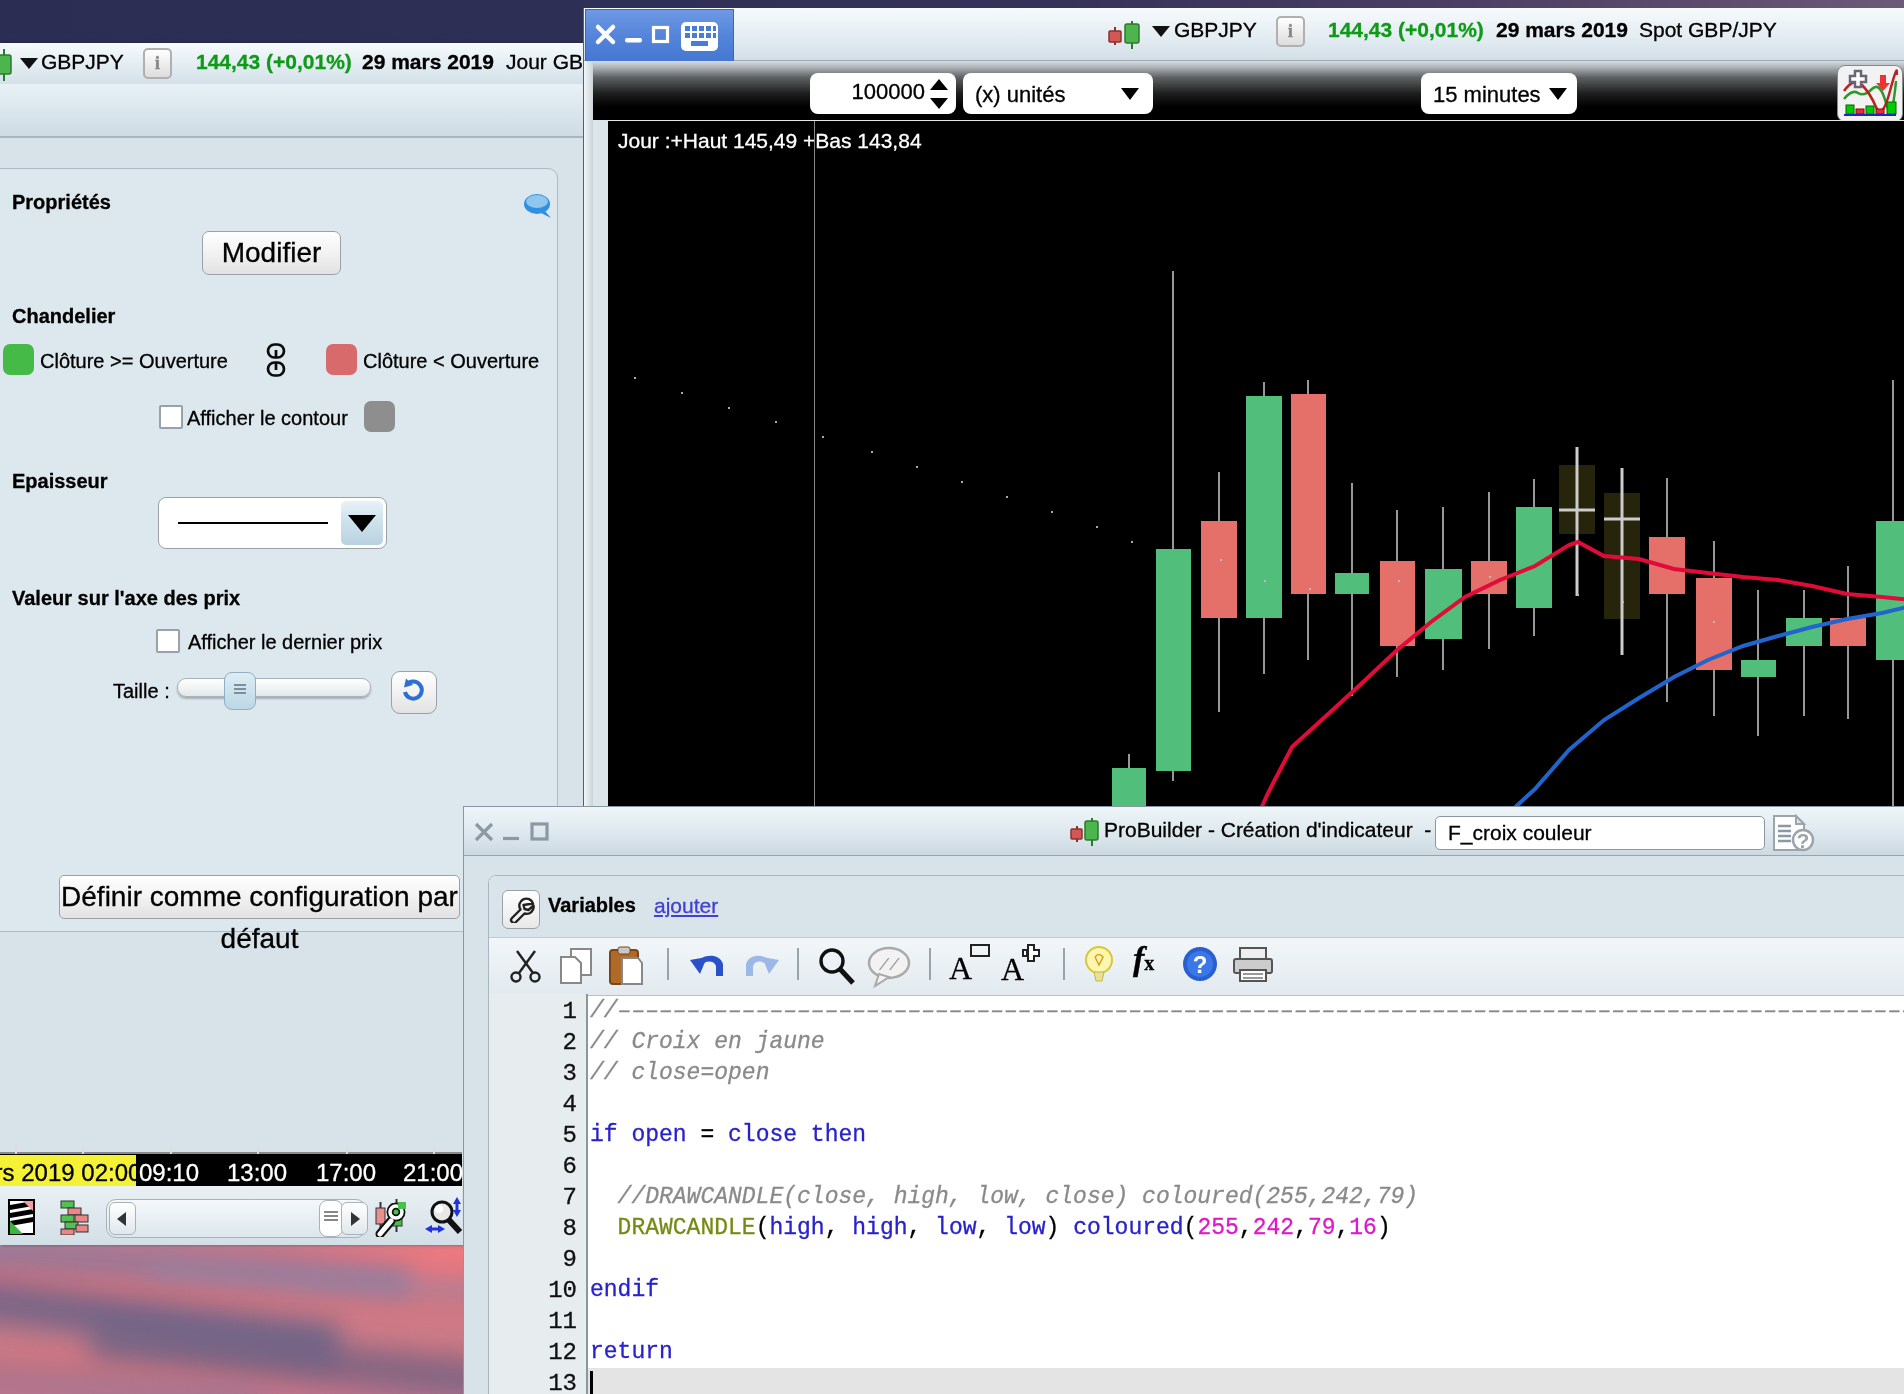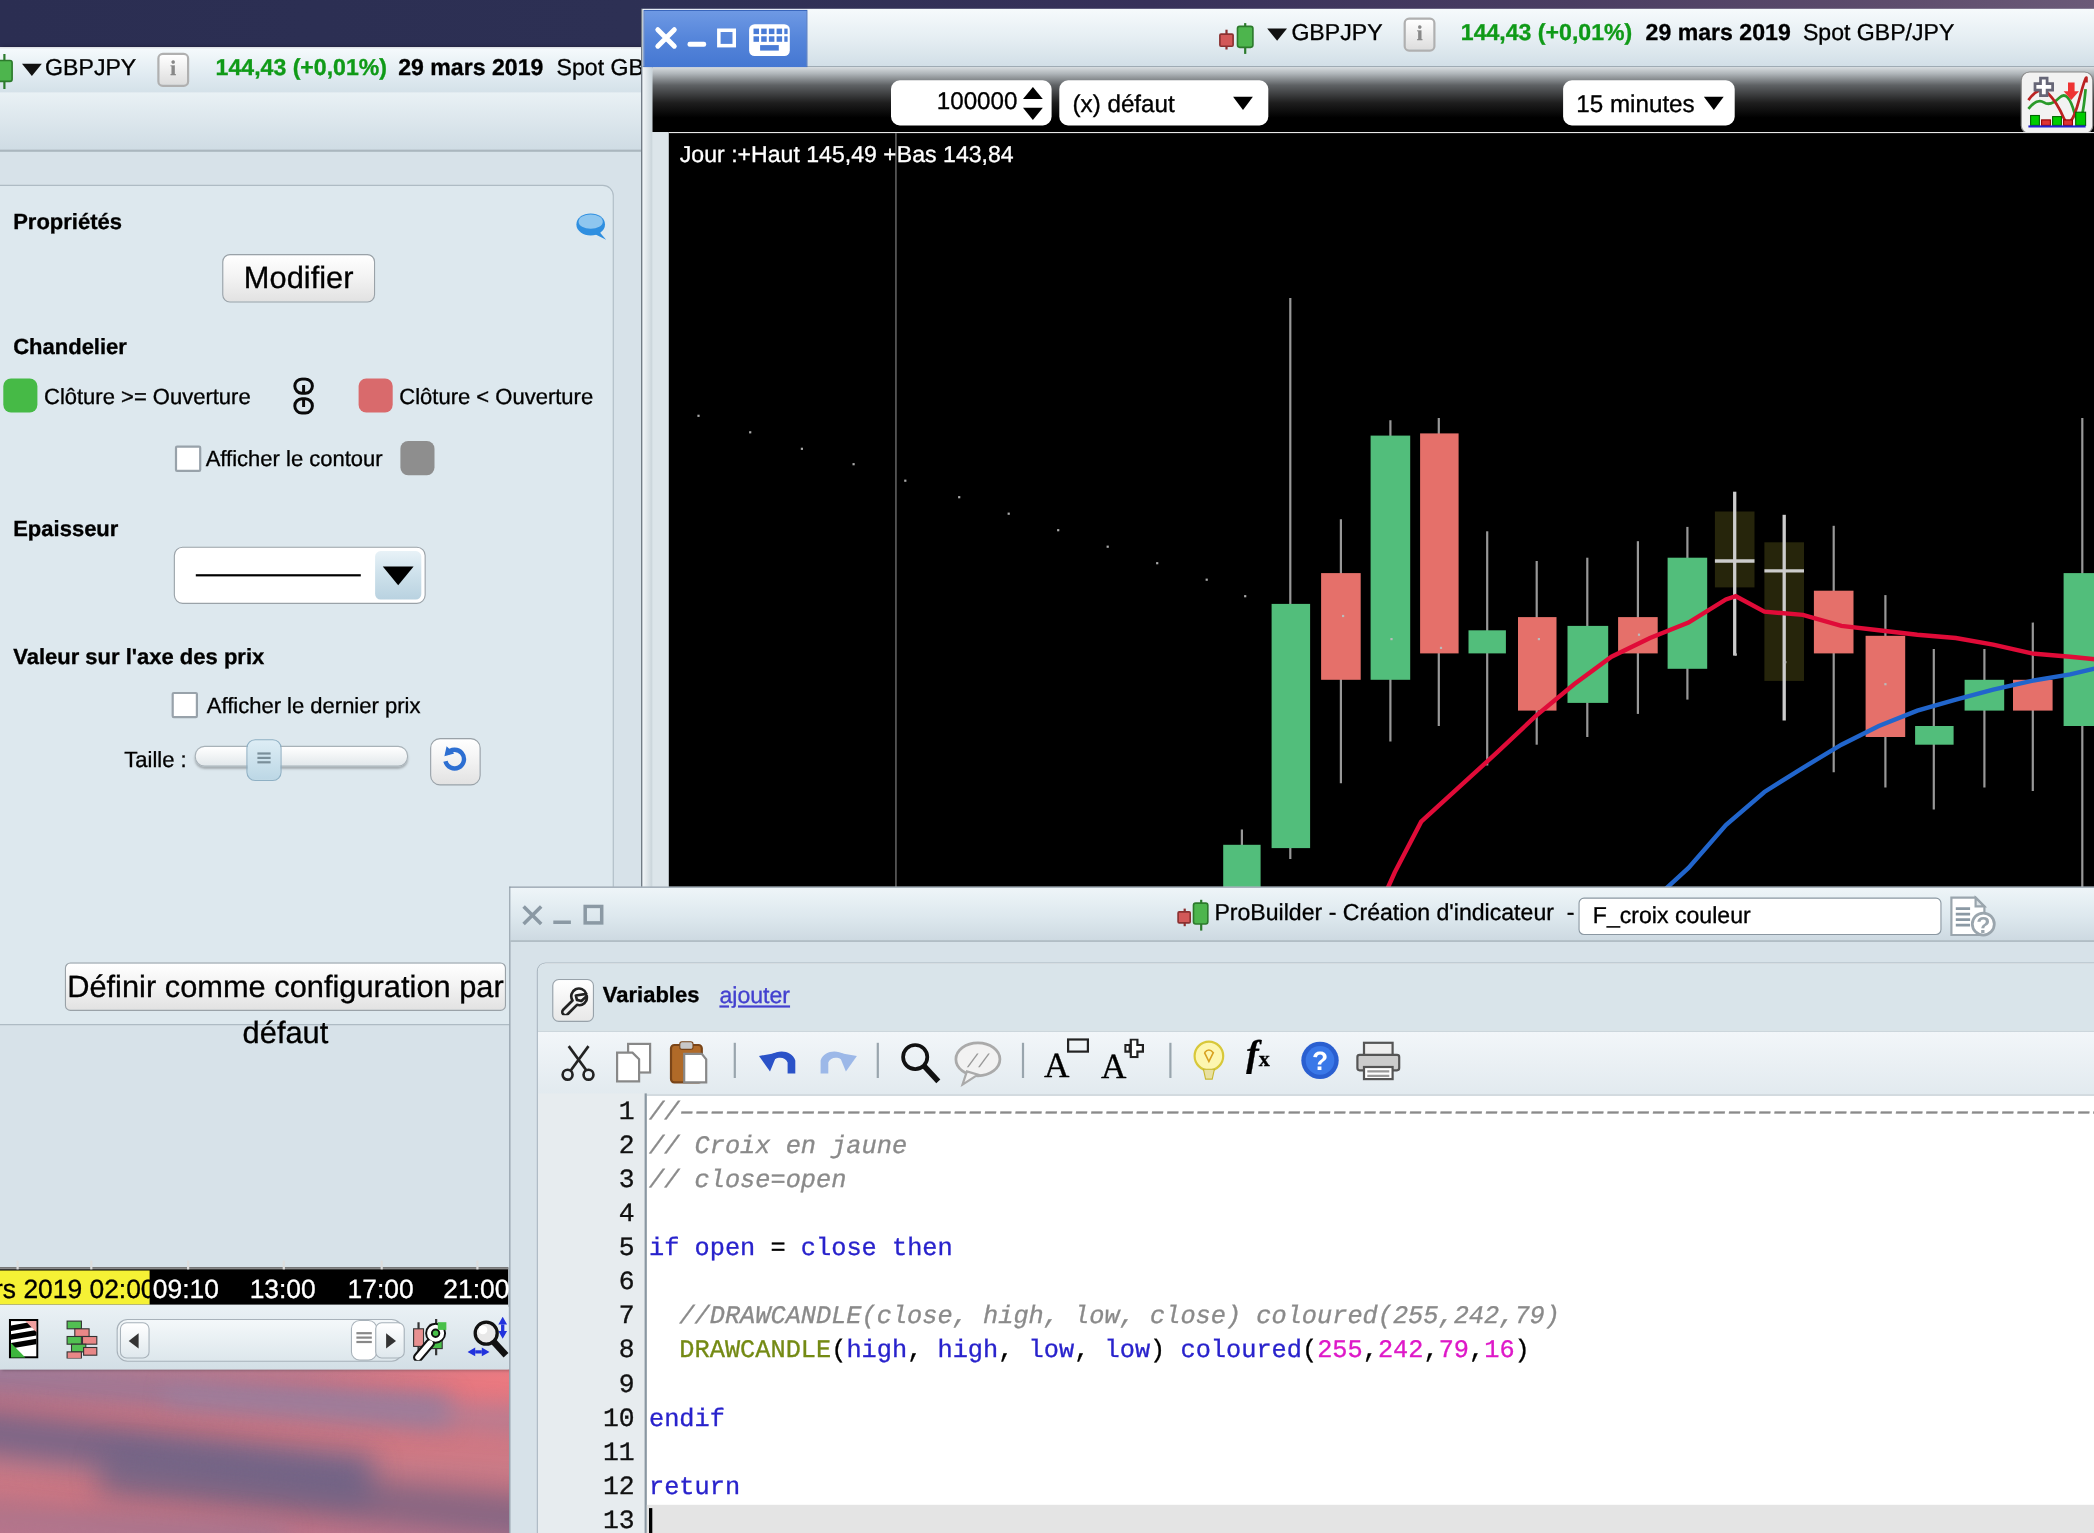--- a/index.html
+++ b/index.html
@@ -85,21 +85,21 @@
  <div id="lw-title" class="abs">
   <svg class="abs" style="left:-6px;top:5px" width="22" height="32">
         <rect x="9" y="0" width="2" height="32" fill="#2c7a2c"></rect>
         <rect x="3" y="6" width="14" height="19" rx="2" fill="#4db54d" stroke="#2c7a2c" stroke-width="1.5"></rect>
       </svg>
   <div class="abs tri-dn" style="left:20px;top:14px;"></div>
   <div class="abs ttxt" style="left:41px;top:6px;">GBPJPY</div>
   <div class="abs infoicon" style="left:143px;top:4px;">i</div>
   <div class="abs ttxt green" style="left:196px;top:6px;">144,43 (+0,01%)</div>
   <div class="abs ttxt" style="left:362px;top:6px;font-weight:bold;">29 mars 2019</div>
-  <div class="abs ttxt" style="left:506px;top:6px;">Spot GB</div>
+  <div class="abs ttxt" style="left:506px;top:6px;">Jour GB</div>
  </div>
  <div id="lw-grad" class="abs"></div>
  <div id="props" class="abs">
   <div class="abs lbl" style="left:25px;top:22px;">Propriétés</div>
   <svg class="abs" style="left:536px;top:24px" width="30" height="26">
         <ellipse cx="14" cy="11" rx="13" ry="10" fill="#2f8fe0"></ellipse>
         <ellipse cx="14" cy="8.5" rx="11" ry="6.5" fill="#8ec6ef"></ellipse>
         <path d="M22 18 L28 25 L18 20 Z" fill="#2f8fe0"></path>
       </svg>
   <div class="abs btn" style="left:215px;top:62px;width:137px;height:42px;line-height:42px;">Modifier</div>
@@ -244,21 +244,21 @@
  </div>
  <div id="rw-toolbar" class="abs">
   <div class="abs" style="left:217px;top:12px;width:146px;height:41px;background:#fff;border-radius:8px;">
     <div class="abs" style="left:0;top:6px;width:115px;text-align:right;font-size:22px;">100000</div>
     <svg class="abs" style="left:118px;top:4px" width="22" height="34">
      <path d="M11 2 L20 13 L2 13 Z" fill="#000"></path>
           <path d="M11 32 L20 21 L2 21 Z" fill="#000"></path>
         </svg>
   </div>
   <div class="combo" style="left:370px;top:12px;width:190px;height:41px;">
-    <div class="ct">(x) défaut</div>
+    <div class="ct">(x) unités</div>
         <div class="ctri" style="right:14px;"></div>
   </div>
   <div class="combo" style="left:828px;top:12px;width:156px;height:41px;">
     <div class="ct">15 minutes</div>
         <div class="ctri" style="right:10px;"></div>
   </div>
   <div class="abs" style="left:1244px;top:4px;width:64px;height:55px;background:#f2f2f2;border-radius:8px;border:1px solid #888;">
    <svg width="56" height="47" style="margin:3px 0 0 4px">
     <path d="M2 30 Q10 20 16 24 T30 20 T44 34 T54 12" fill="none" stroke="#2a9a2a" stroke-width="2.5"></path>
     <path d="M2 22 Q12 8 20 16 T34 38 T48 22 T55 6" fill="none" stroke="#bb2222" stroke-width="2.5"></path>

